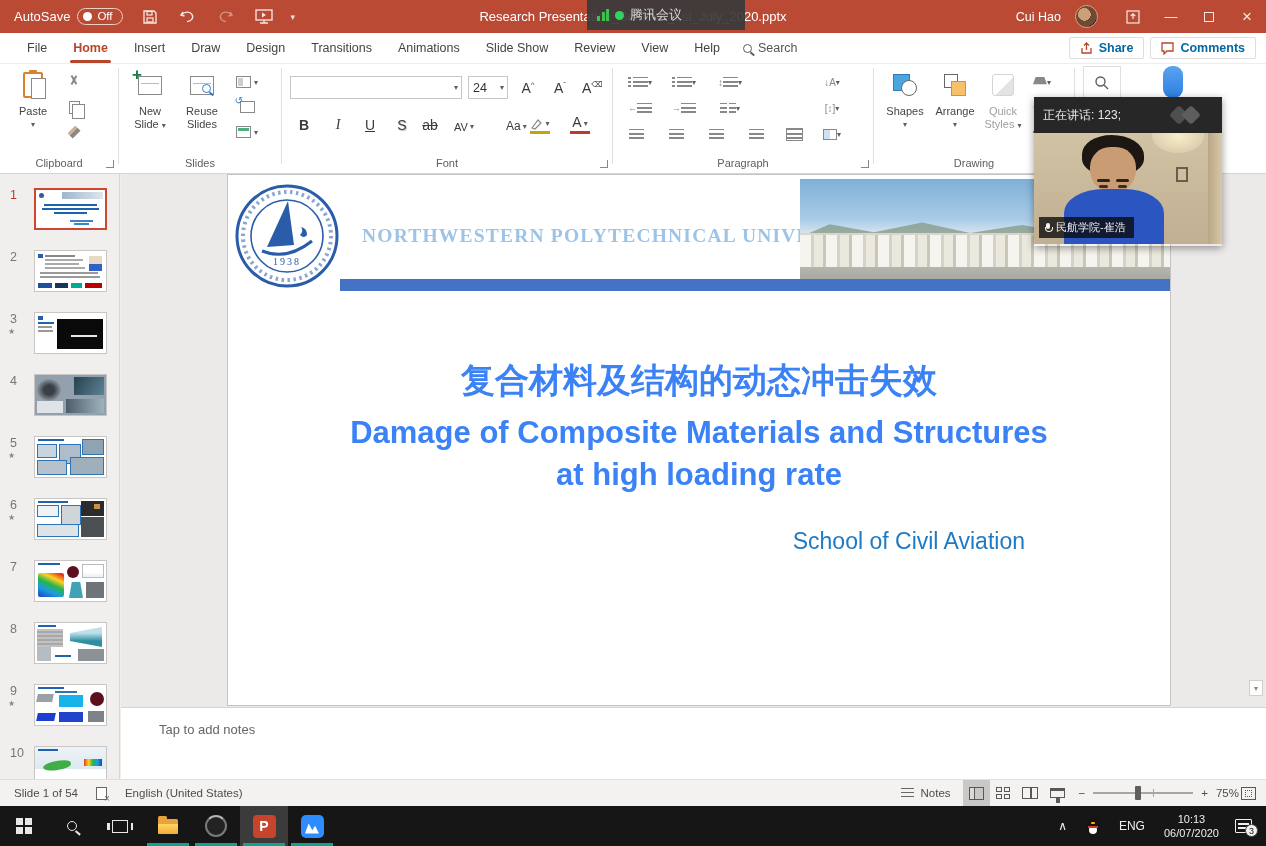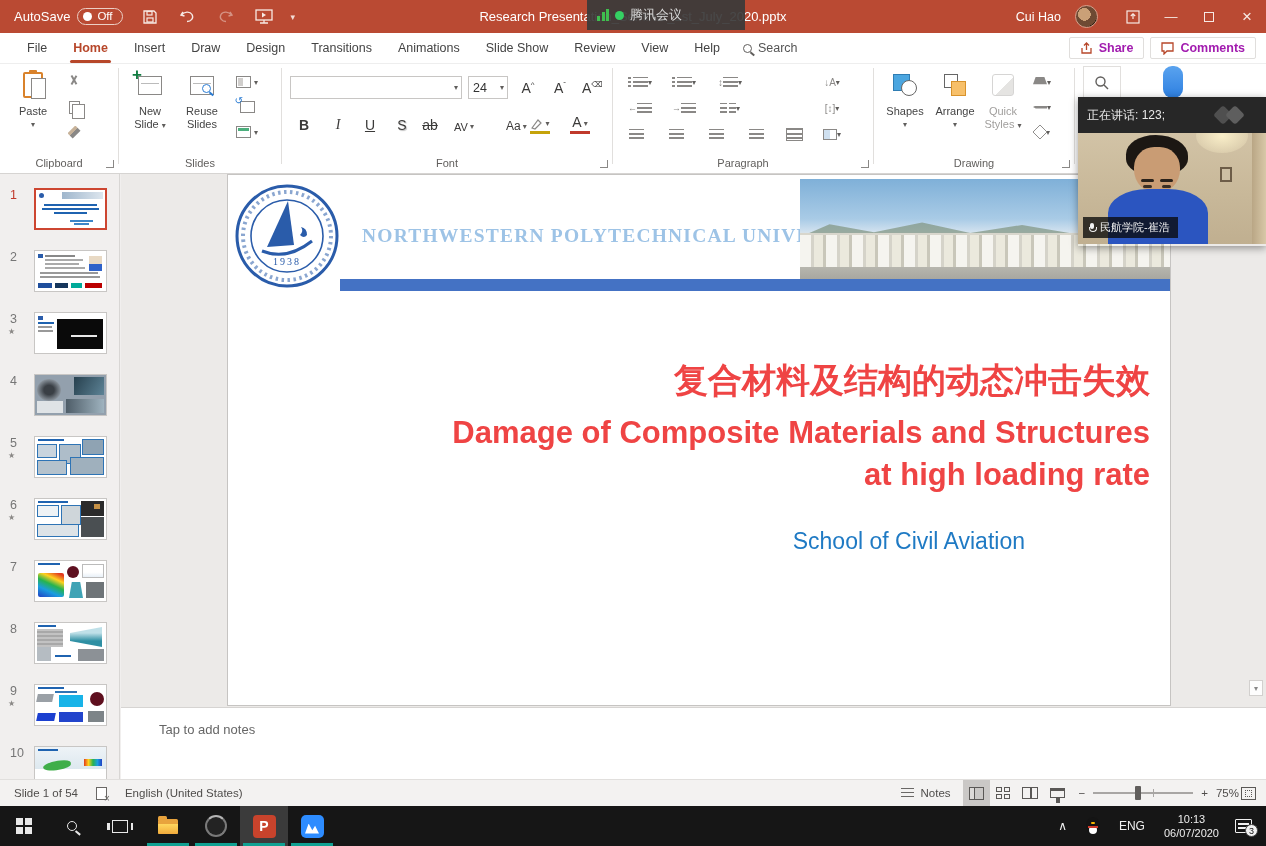--- a/index.html
+++ b/index.html
@@ -27,21 +27,21 @@
   .restore-box{width:10px;height:10px;border:1px solid #f7eae5;}
 
   
   .tabsrow{position:absolute;left:0;top:33px;width:1266px;height:31px;background:#fff;display:flex;align-items:center;font-size:12.5px;color:#444;border-bottom:1px solid #eee;}
   .tabs{display:flex;align-items:center;padding-left:14px;gap:0;}
   .tab{padding:7px 13px;position:relative;white-space:nowrap;}
   .tab.active{color:#B7472A;font-weight:bold;}
   .tab.active::after{content:'';position:absolute;left:10px;right:10px;bottom:-1px;height:3px;background:#B7472A;border-radius:2px;}
   .tab-search{display:flex;align-items:center;gap:6px;padding:7px 10px;color:#555;}
   .tabs-right{margin-left:auto;display:flex;align-items:center;gap:6px;padding-right:10px;}
-  .pillbtn{display:flex;align-items:center;gap:6px;border:1px solid #e0dedc;background:#fff;padding:3px 10px;color:#a21caf;font-size:12.5px;font-weight:bold;border-radius:2px;}
+  .pillbtn{display:flex;align-items:center;gap:6px;border:1px solid #e0dedc;background:#fff;padding:3px 10px;color:#0369a1;font-size:12.5px;font-weight:bold;border-radius:2px;}
 
   
   .ribbon{position:absolute;left:0;top:64px;width:1266px;height:110px;background:#fff;border-bottom:1px solid #d6d4d2;display:flex;}
   .rgroup{position:relative;height:110px;flex:none;}
   .rdiv{width:1px;height:96px;background:#e1dfdd;margin-top:4px;flex:none;}
   .glabel{position:absolute;bottom:5px;left:0;right:0;text-align:center;font-size:11px;color:#605e5c;}
   .dlg{position:absolute;right:4px;bottom:6px;width:8px;height:8px;border-right:1.5px solid #8a8886;border-bottom:1.5px solid #8a8886;}
   .bigbtn{position:absolute;top:4px;width:50px;text-align:center;font-size:11px;color:#444;line-height:13px;}
   .bigbtn .bic{height:34px;display:flex;align-items:center;justify-content:center;margin-bottom:3px;}
   .caret{font-size:8px;color:#605e5c;}
@@ -105,21 +105,21 @@
   .slide{position:absolute;left:107px;top:1px;width:942px;height:530px;background:#fff;box-shadow:0 0 0 1px #c6c4c2;}
   .scrolldn{position:absolute;right:3px;top:506px;width:14px;height:16px;background:#fdfdfd;border:1px solid #d2d0ce;color:#888;font-size:8px;display:flex;align-items:center;justify-content:center;}
 
   
   .uni-name{position:absolute;left:134px;top:50px;font-family:"Liberation Serif","DejaVu Serif",serif;font-weight:bold;font-size:19.5px;letter-spacing:1.2px;color:#9DC3E6;}
   .photo{position:absolute;left:572px;top:4px;width:370px;height:100px;background:linear-gradient(180deg,#7fb0d8 0%,#a9cbe6 40%,#cfe0ee 52%,#e9e8e2 58%,#efeee8 100%);overflow:hidden;}
   .mtn{position:absolute;left:0;top:42%;width:100%;height:16%;background:#7f937f;opacity:.7;clip-path:polygon(0 100%,8% 20%,20% 70%,33% 10%,46% 75%,60% 25%,74% 80%,88% 30%,100% 100%);}
   .bldg{position:absolute;left:0;bottom:12%;width:100%;height:34%;background:repeating-linear-gradient(90deg,#f5f4ef 0 11px,#d5d3c9 11px 14px,#ebe9dd 14px 23px,#c9c7ba 23px 26px);border-top:2px solid #d8d6cc;}
   .ground{position:absolute;left:0;bottom:0;width:100%;height:12%;background:linear-gradient(#b7b6ae,#a8a7a0);}
   .bluebar{position:absolute;left:112px;top:104px;width:830px;height:12px;background:#4472C4;}
-  .titles{position:absolute;left:20px;right:20px;top:183px;text-align:right;color:#ef4444;font-weight:bold;}
+  .titles{position:absolute;left:20px;right:20px;top:183px;text-align:center;color:#3b82f6;font-weight:bold;}
   .t-cn{font-size:34px;margin-bottom:8px;}
   .t-en{font-size:31px;line-height:42px;}
   .author{position:absolute;right:145px;top:352px;text-align:right;color:#1F7AC4;font-size:23px;line-height:29px;font-weight:500;}
   sup{font-size:.6em;}
 
   
   .notesbar{position:absolute;left:121px;top:707px;width:1145px;height:72px;background:#fff;border-top:1px solid #d6d4d2;}
   .notesbar span{display:block;padding:14px 0 0 38px;font-size:13px;color:#666;}
   .statusbar{position:absolute;left:0;top:779px;width:1266px;height:27px;background:#f3f2f1;border-top:1px solid #e1dfdd;display:flex;align-items:center;font-size:11.5px;color:#4f4d4b;}
   .sb-left{display:flex;align-items:center;gap:18px;padding-left:14px;}
@@ -171,21 +171,21 @@
   .qq .b1{position:absolute;left:1px;top:0;width:14px;height:17px;background:#141414;border-radius:50% 50% 46% 46%;}
   .qq .b2{position:absolute;left:4px;bottom:2px;width:8px;height:8px;background:#fff;border-radius:50%;}
   .qq .b3{position:absolute;left:3px;top:9px;width:10px;height:2px;background:#d03a2b;}
   .qq .b4{position:absolute;left:6px;top:5px;width:4px;height:2.5px;background:#f7b500;border-radius:1px;}
   .clock{text-align:center;font-size:11px;line-height:14px;padding:0 10px;}
   .notif{position:relative;width:17px;height:14px;border:1.5px solid #f0f0f0;border-radius:1px;margin:0 14px 0 6px;}
   .notif::before{content:'';position:absolute;left:2px;top:3px;right:2px;height:1.5px;background:#f0f0f0;box-shadow:0 4px 0 #f0f0f0;}
   .badge{position:absolute;right:-7px;bottom:-5px;width:13px;height:13px;border-radius:50%;background:#f2f2f2;color:#111;font-size:9px;display:flex;align-items:center;justify-content:center;border:1px solid #444;}
 
   
-  .meetwin{position:absolute;left:1078px;top:97px;width:188px;height:149px;z-index:50;box-shadow:0 2px 8px rgba(0,0,0,.4);text-align:right;}
+  .meetwin{position:absolute;left:1034px;top:97px;width:188px;height:149px;z-index:50;box-shadow:0 2px 8px rgba(0,0,0,.4);text-align:right;}
   .mw-top{height:36px;background:#272727;display:flex;align-items:center;color:#eaeaea;font-size:12px;padding-left:9px;position:relative;}
   .mw-logo{position:absolute;right:14px;top:9px;width:40px;height:18px;opacity:.35;}
   .mw-logo i{position:absolute;width:14px;height:14px;background:#9a9a9a;transform:rotate(45deg);border-radius:3px;}
   .mw-logo i:first-child{left:4px;top:2px;} .mw-logo i:last-child{left:16px;top:2px;background:#c4c4c4;}
   .mw-video{position:relative;height:111px;background:linear-gradient(180deg,#d2c3a6,#c8b899 55%,#c0af90);overflow:hidden;}
   .lamp{position:absolute;right:18px;top:-14px;width:52px;height:34px;border-radius:50%;background:radial-gradient(#f9eec8,rgba(249,238,200,0));}
   .pframe{position:absolute;right:34px;top:34px;width:12px;height:15px;background:#cdbfa4;border:2px solid #6d5d48;}
   .door{position:absolute;right:0;top:0;width:14px;height:100%;background:linear-gradient(90deg,#b9a685,#d8c8a8);}
   .hair{position:absolute;left:48px;top:2px;width:62px;height:40px;background:#1c1713;border-radius:48% 52% 40% 40%;}
   .face{position:absolute;left:56px;top:14px;width:46px;height:46px;background:#c99c74;border-radius:44% 44% 50% 50%;}

